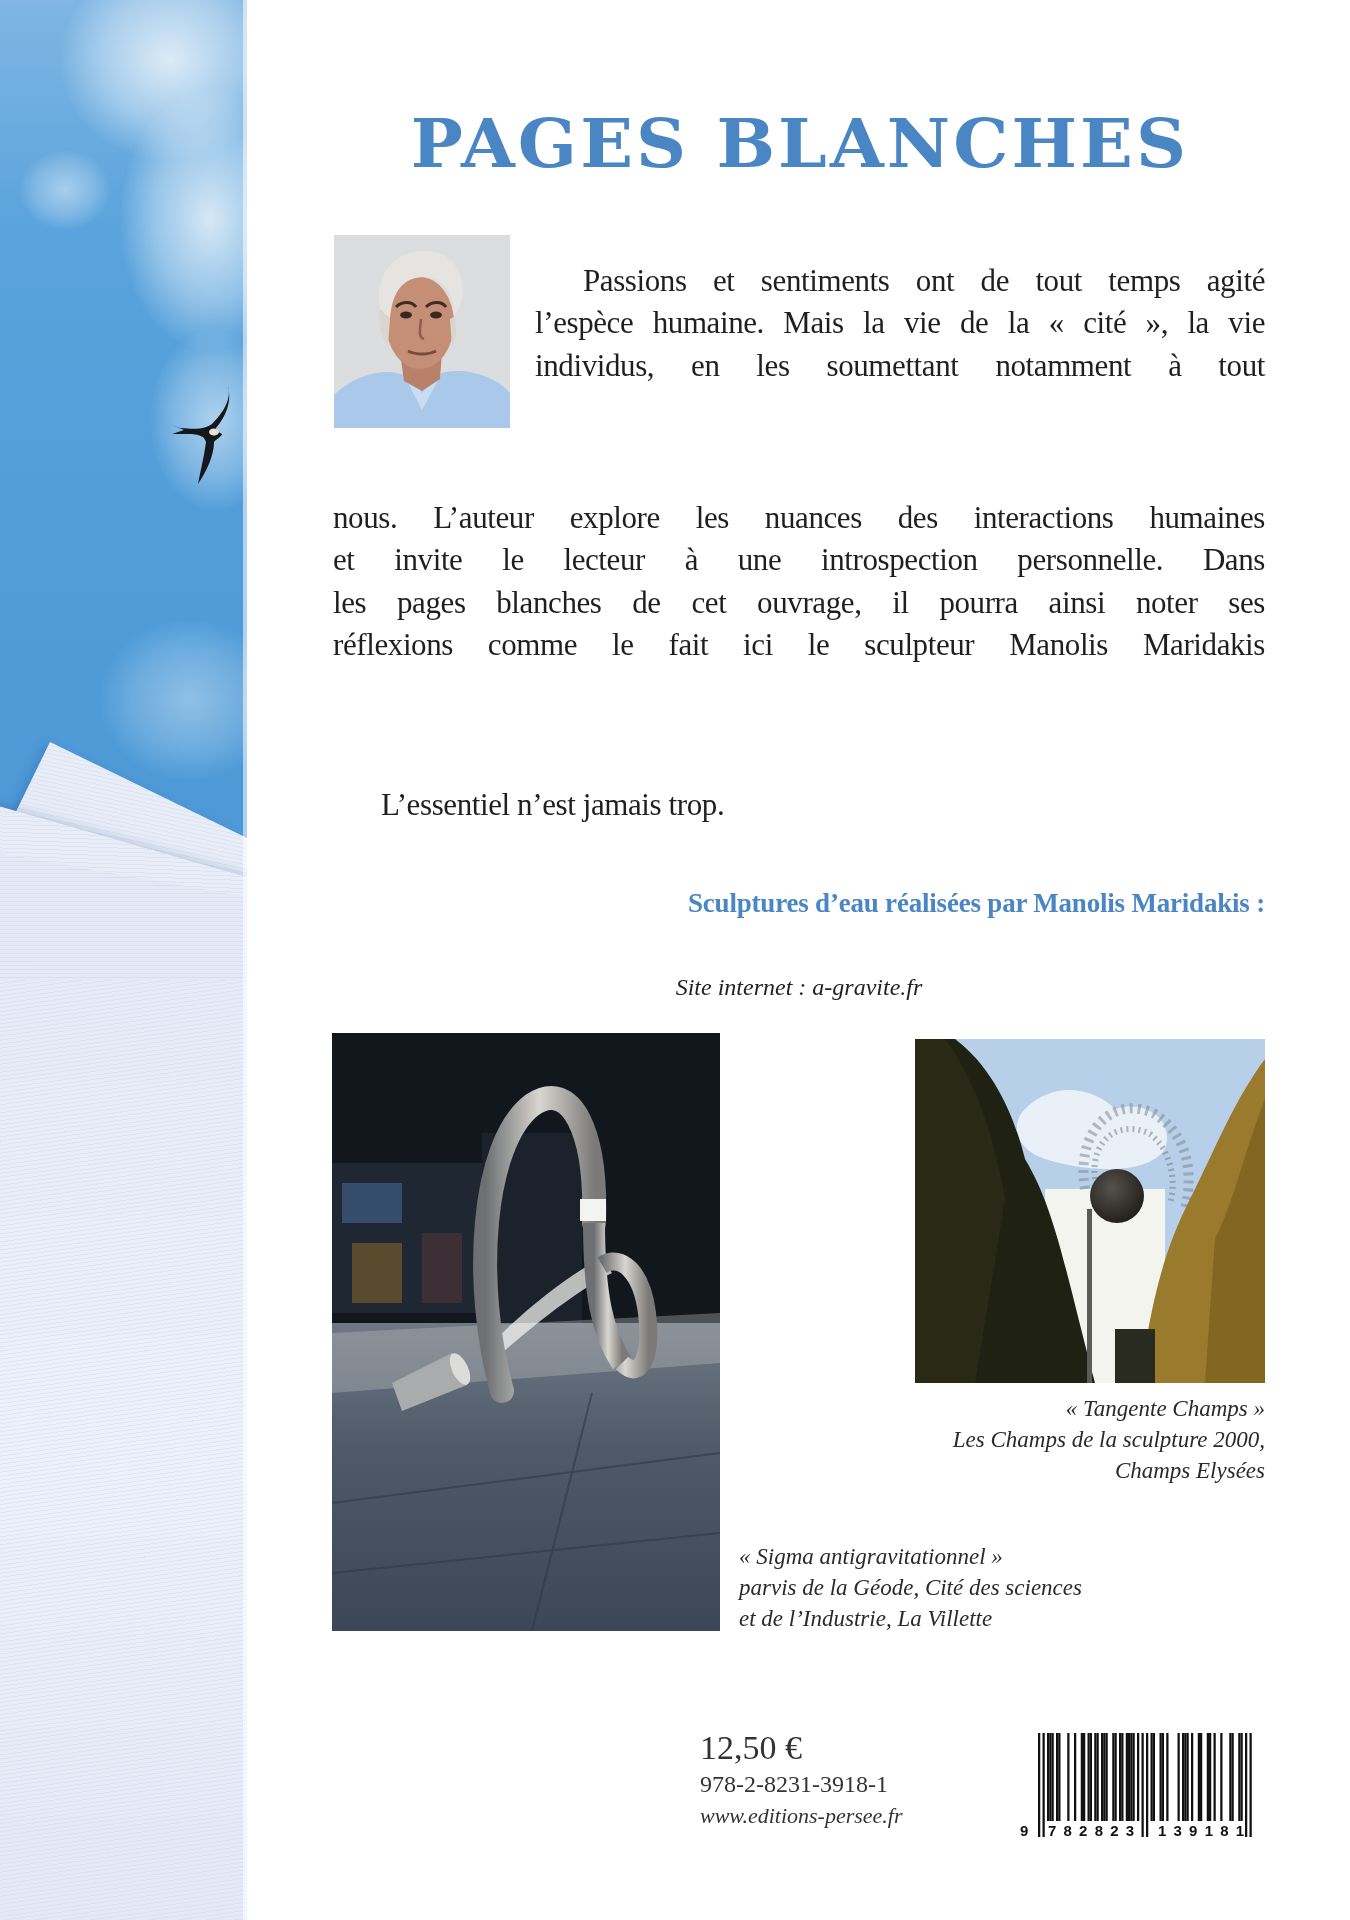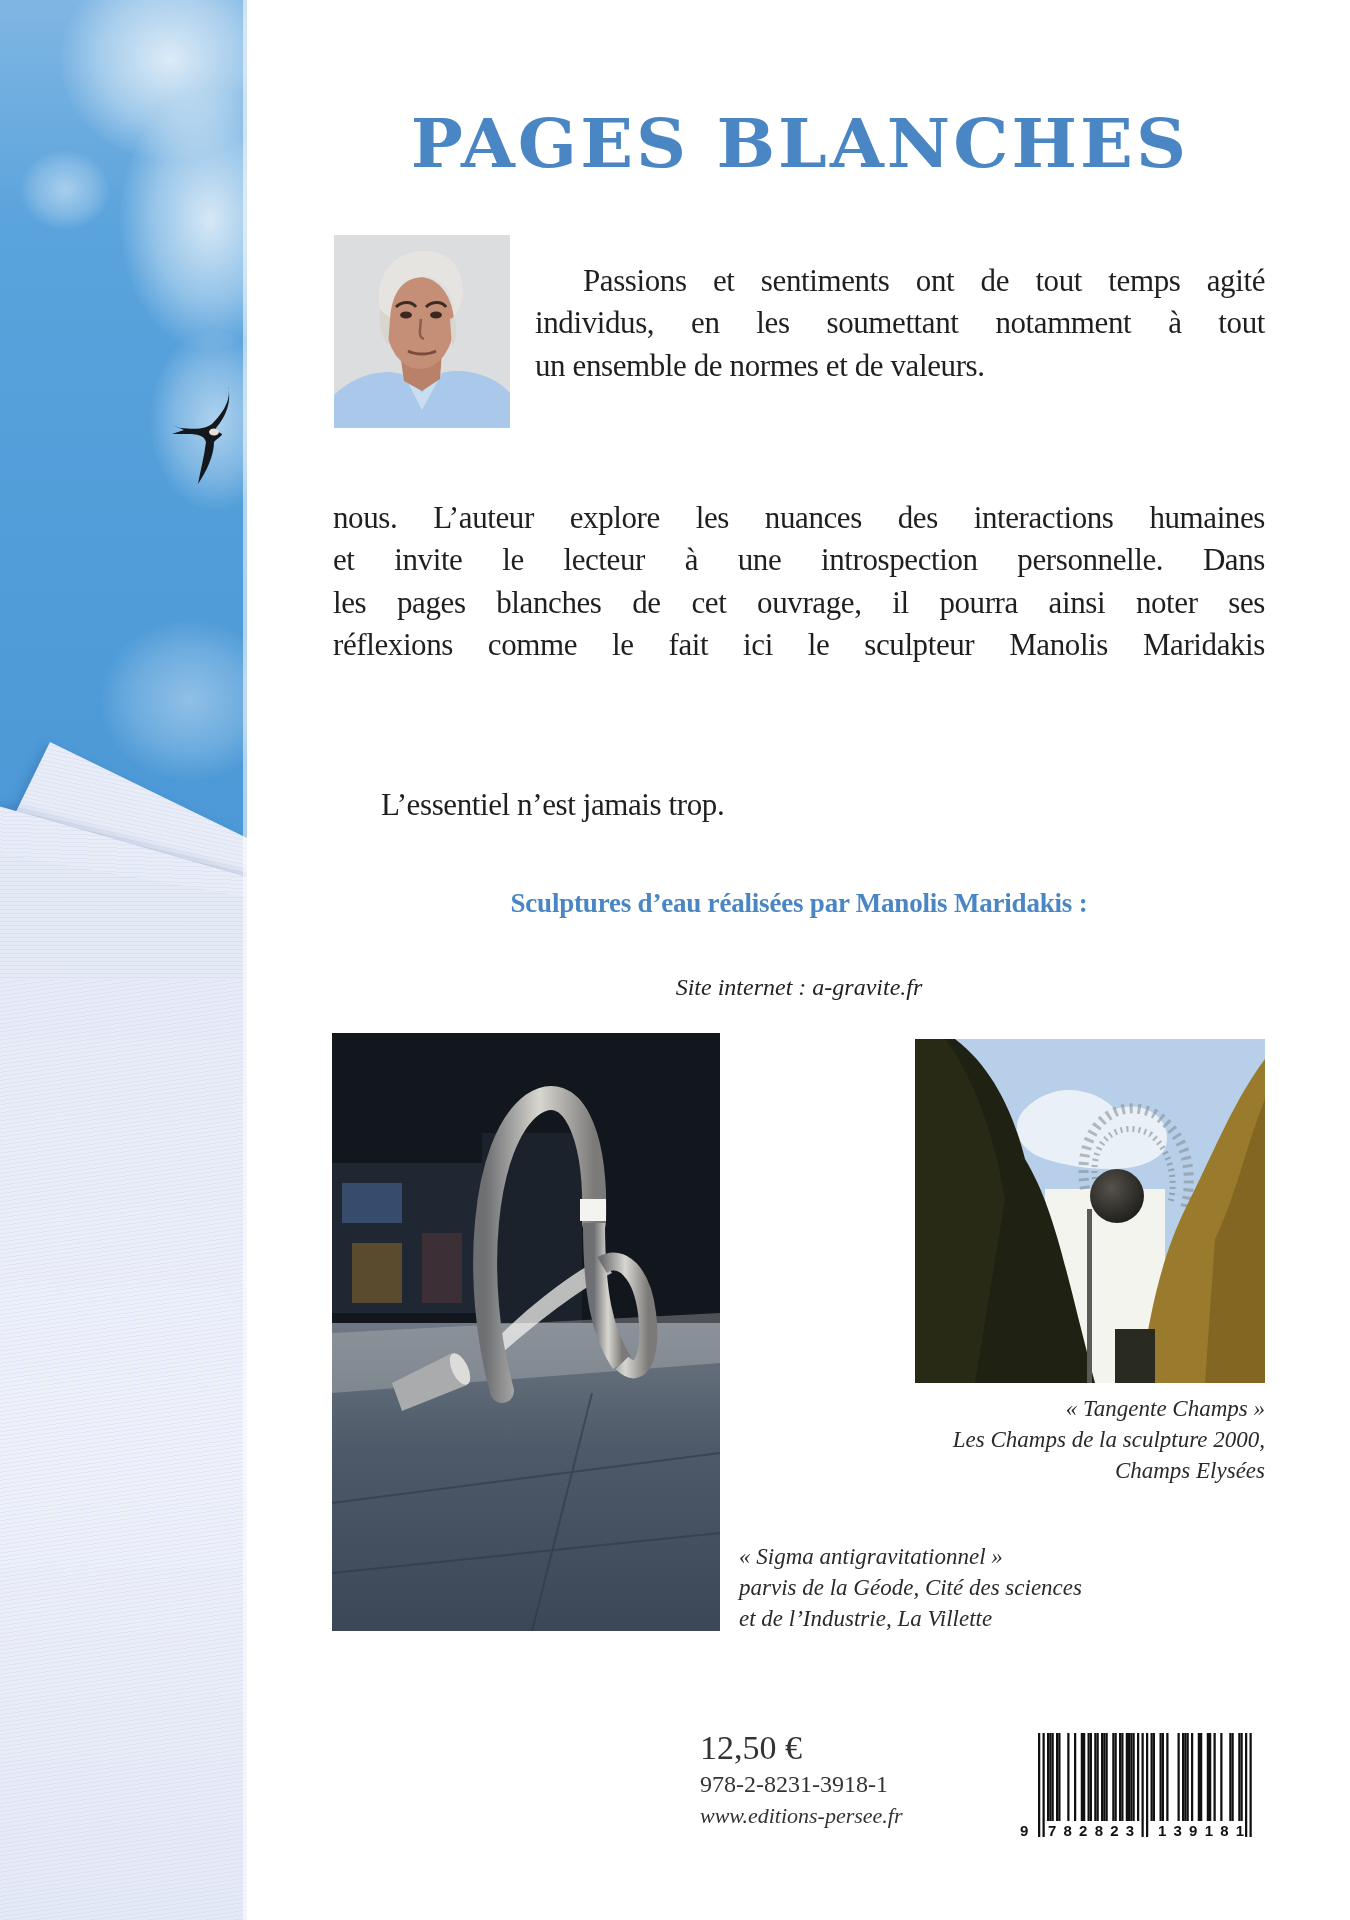--- a/index.html
+++ b/index.html
@@ -55,21 +55,21 @@
   
   .para { position: absolute; font-size: 31px; line-height: 42.4px; color: #1f1f1f; margin-top: 32px; }
   .para .ln { display: block; height: 42.4px; white-space: nowrap; text-align: justify; text-align-last: justify; letter-spacing: -0.4px; }
   .para .ln.last { text-align-last: left; }
   .para .ln.indent { padding-left: 48px; }
   .p1 { left: 535px; top: 228px; width: 730px; }
   .p2 { left: 333px; top: 465px; width: 932px; }
   .p3 { left: 333px; top: 752px; width: 932px; }
 
   .sculpt-heading {
-    position: absolute; left: 333px; width: 932px; top: 888px; text-align: center;
+    position: absolute; left: 333px; width: 932px; top: 888px; text-align: right;
     font-size: 27px; font-weight: bold; color: #4a86c4; letter-spacing: -0.2px;
   }
   .site-line {
     position: absolute; left: 333px; width: 932px; top: 934px; text-align: center;
     font-size: 24px; font-style: italic; color: #222; margin-top: 40px;
   }
 
   
   .photo-left {
     position: absolute; left: 332px; top: 1033px; width: 388px; height: 598px; overflow: hidden;
@@ -137,22 +137,22 @@
     <ellipse cx="72" cy="80" rx="6" ry="3.5" fill="#3a2820"></ellipse>
     <ellipse cx="102" cy="80" rx="6" ry="3.5" fill="#3a2820"></ellipse>
 
     <path d="M87 84 C86 96 84 102 90 104" stroke="#8d5c4b" stroke-width="2.5" fill="none"></path>
     <path d="M74 116 C82 120 94 120 102 116" stroke="#7a4a3c" stroke-width="3" fill="none"></path>
   </svg>
 </div>
 
 <div class="para p1">
   <span class="ln indent">Passions et sentiments ont de tout temps agité</span>
+  <span class="ln">l’espèce humaine. Mais la vie de la « cité », la vie</span>
   <span class="ln">individus, en les soumettant notamment à tout</span>
-  <span class="ln last">un ensemble de normes et de valeurs.</span>
 </div>
 
 <div class="para p2">
   <span class="ln">nous. L’auteur explore les nuances des interactions humaines</span>
   <span class="ln">et invite le lecteur à une introspection personnelle. Dans</span>
   <span class="ln">les pages blanches de cet ouvrage, il pourra ainsi noter ses</span>
   <span class="ln">réflexions comme le fait ici le sculpteur Manolis Maridakis</span>
 </div>
 
 <div class="para p3">

